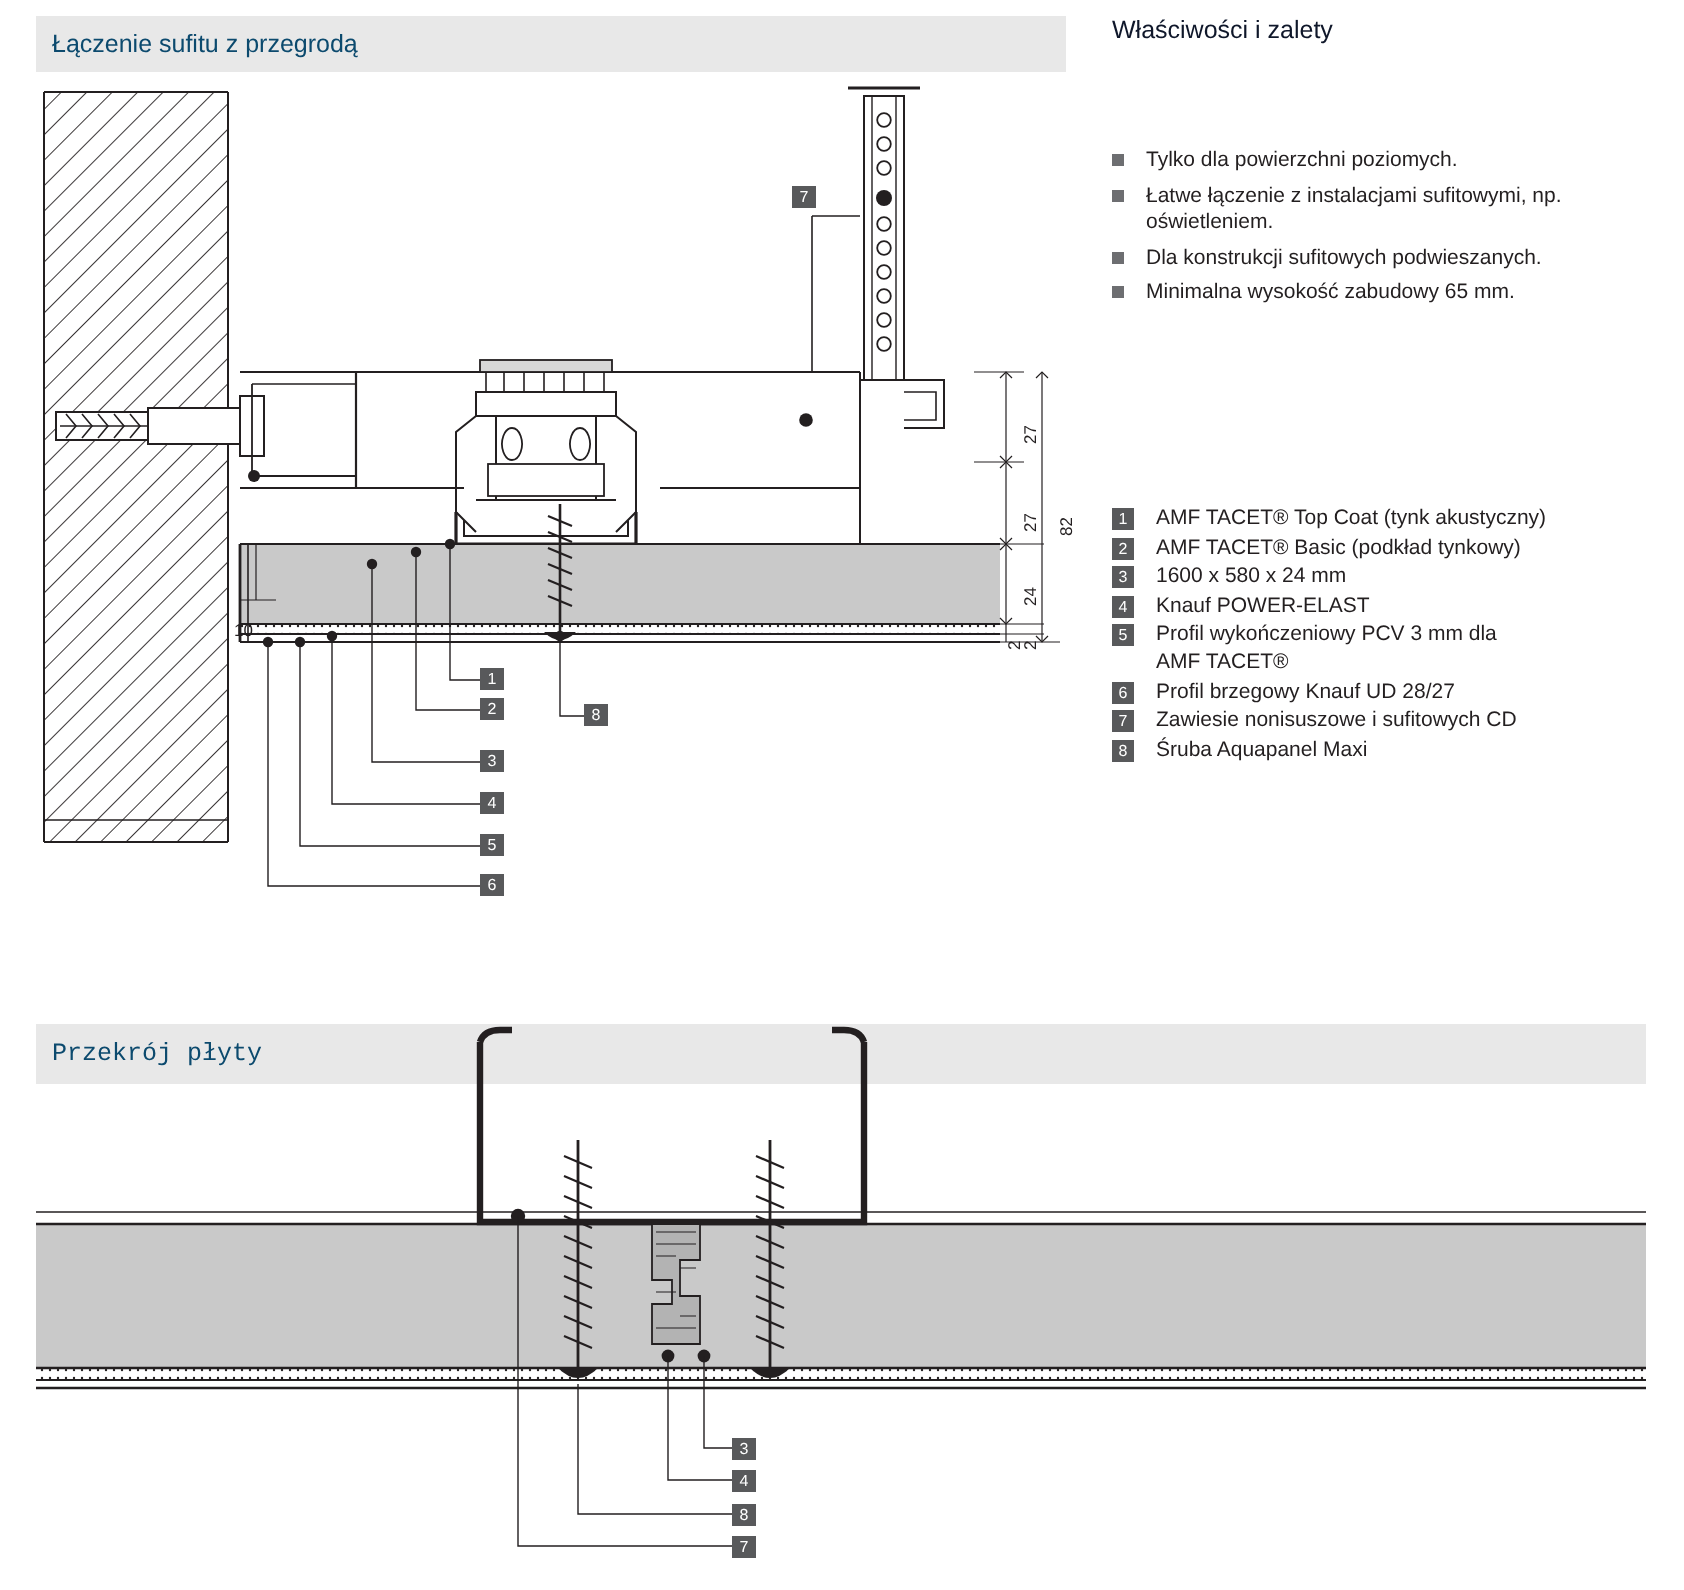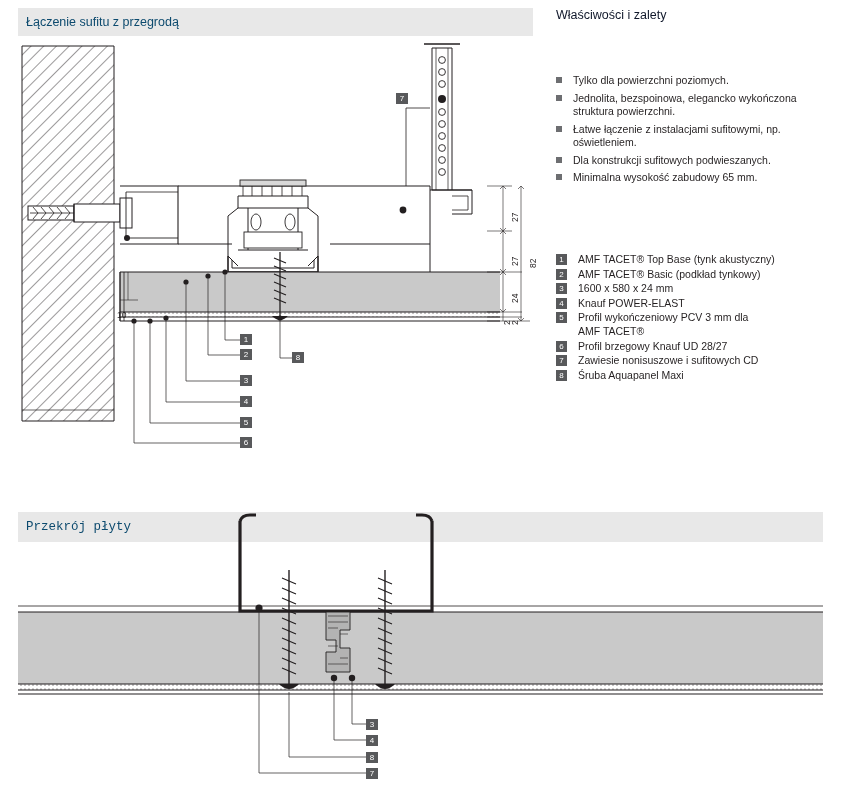--- a/index.html
+++ b/index.html
@@ -131,40 +131,36 @@
     <span>Właściwości i zalety</span>
   </div>
 
   <div id="features">
     <div class="feat">
       <span class="bullet"></span>
       <span>Tylko dla powierzchni poziomych.</span>
     </div>
     <div class="feat">
       <span class="bullet"></span>
-      <span>Jednolita, bezspoinowa, elegancko wykończona struktura powierzchni.</span>
-    </div>
-    <div class="feat">
-      <span class="bullet"></span>
       <span>Łatwe łączenie z instalacjami sufitowymi, np. oświetleniem.</span>
     </div>
     <div class="feat">
       <span class="bullet"></span>
       <span>Dla konstrukcji sufitowych podwieszanych.</span>
     </div>
     <div class="feat">
       <span class="bullet"></span>
       <span>Minimalna wysokość zabudowy 65 mm.</span>
     </div>
   </div>
 
   <div id="legend">
     <div class="leg">
       <span class="num">1</span>
-      <span class="cont">AMF TACET® Top Base (tynk akustyczny)</span>
+      <span class="cont">AMF TACET® Top Coat (tynk akustyczny)</span>
     </div>
     <div class="leg">
       <span class="num">2</span>
       <span class="cont">AMF TACET® Basic (podkład tynkowy)</span>
     </div>
     <div class="leg">
       <span class="num">3</span>
       <span class="cont">1600 x 580 x 24 mm</span>
     </div>
     <div class="leg">

